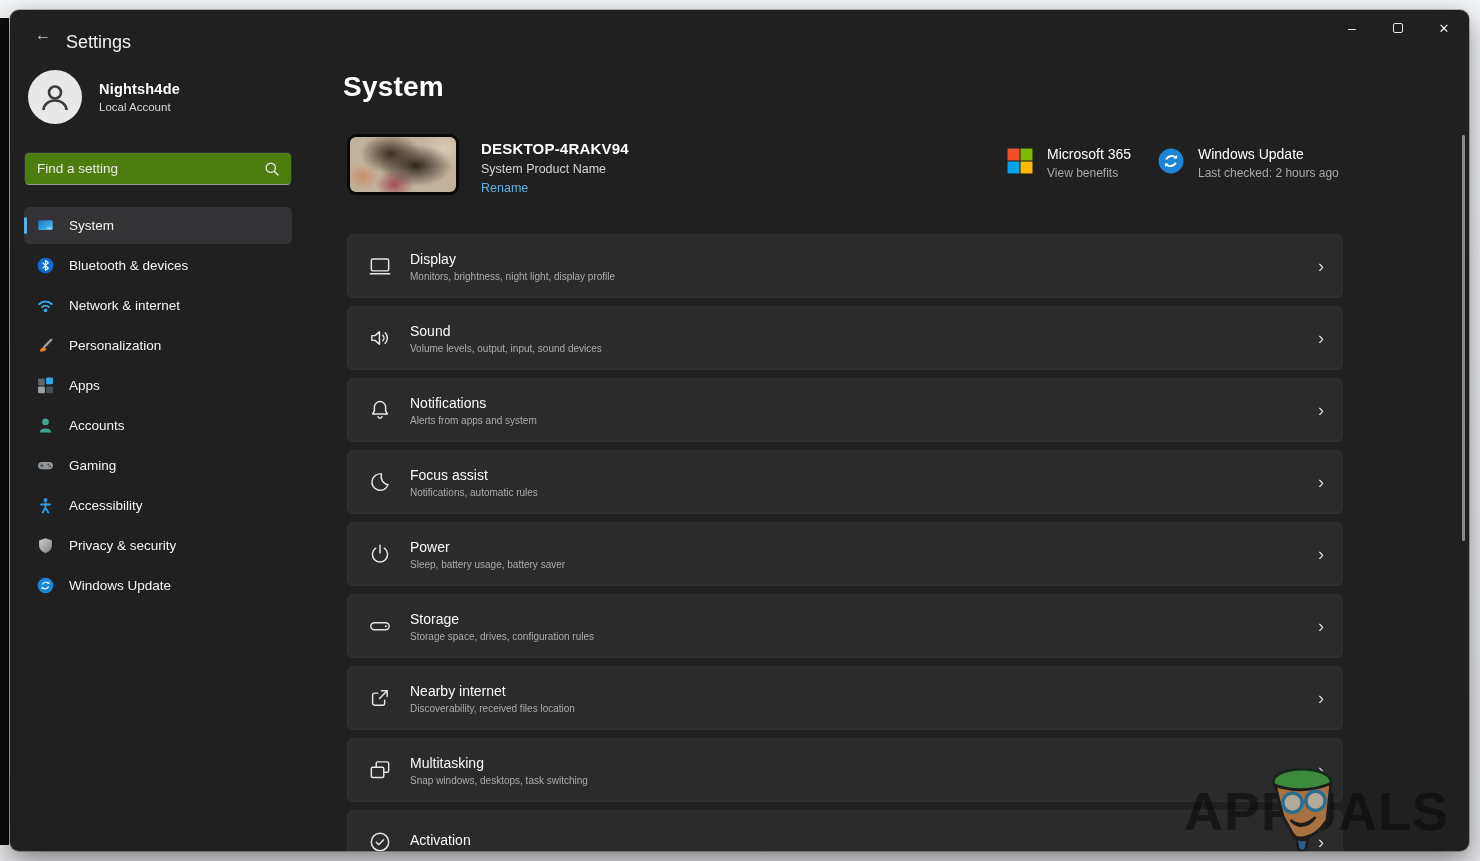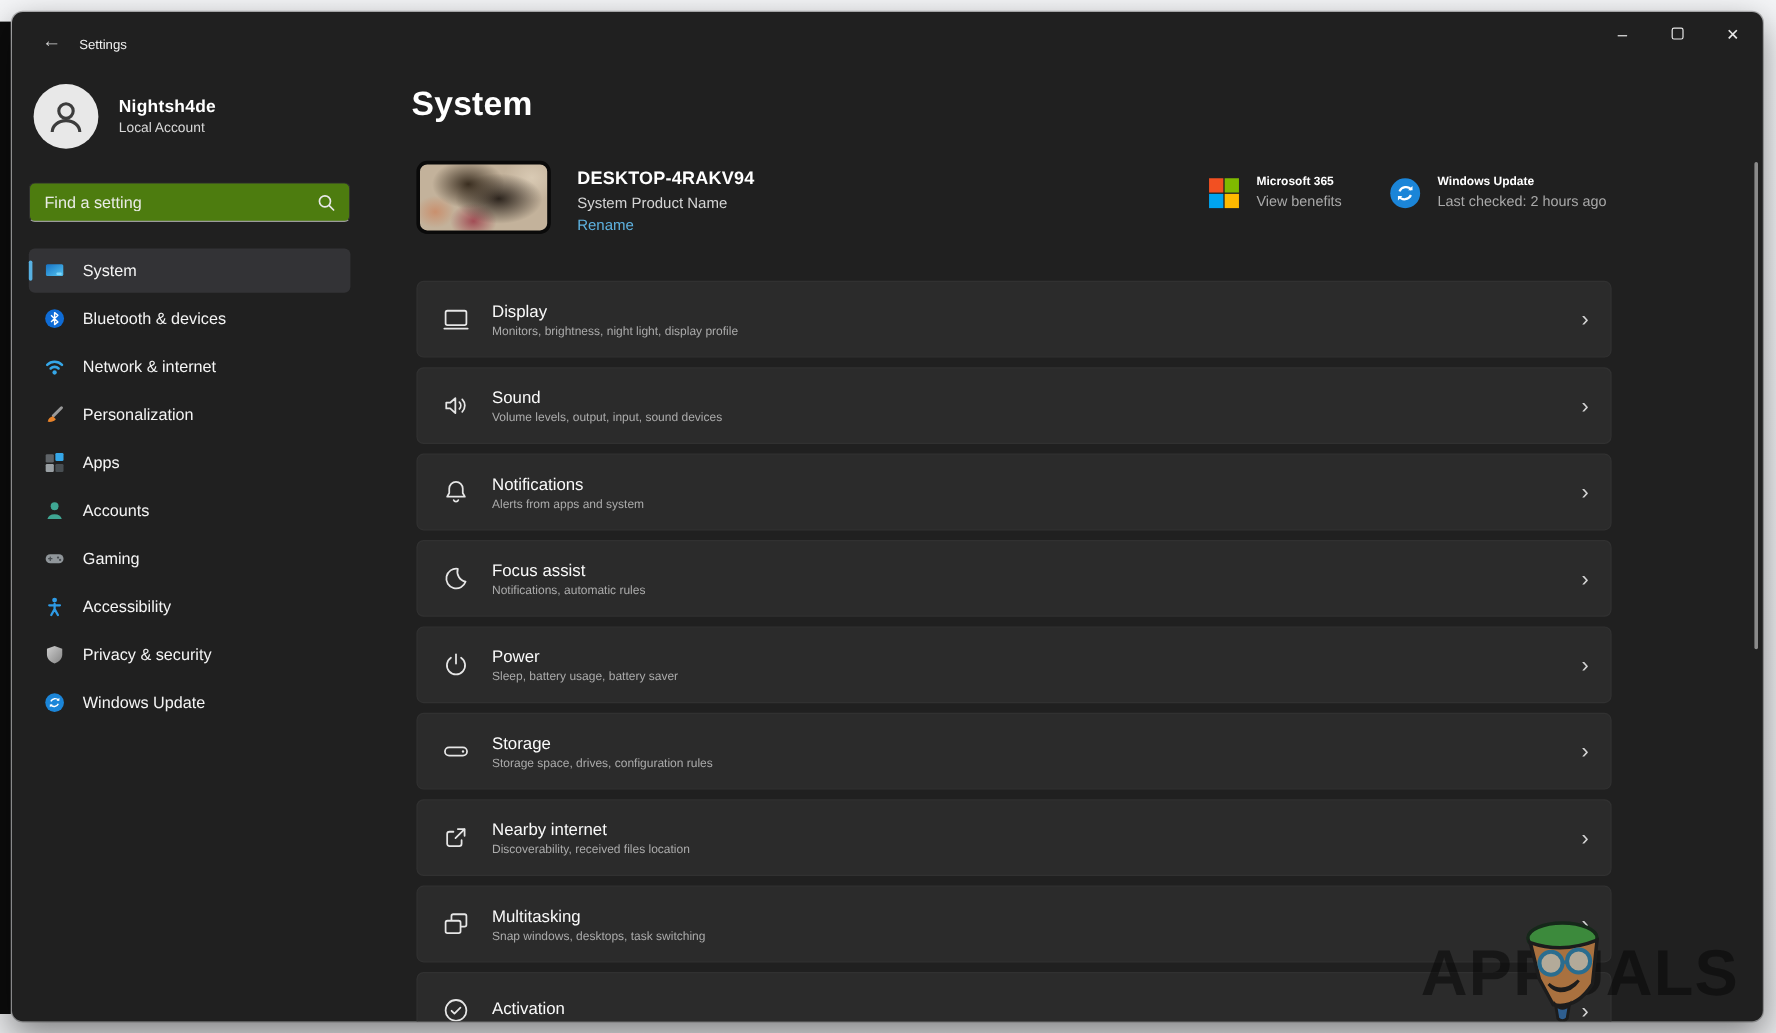--- a/index.html
+++ b/index.html
@@ -19,21 +19,21 @@
     background:#202020; border-radius:9px; overflow:hidden;
     box-shadow:0 10px 28px rgba(0,0,0,.45), 0 0 0 1px rgba(0,0,0,.25);
   }
   
   .titlebar { position:absolute; top:0; left:0; right:0; height:44px; }
   .back-btn {
     position:absolute; left:16px; top:12px; width:34px; height:26px;
     display:flex; align-items:center; justify-content:center;
     color:#cfcfcf; font-size:16px; border-radius:5px; cursor:pointer;
   }
-  .app-title { position:absolute; left:56px; top:22px; font-size:11px; color:#f0f0f0; }
+  .app-title { position:absolute; left:56px; top:22px; font-size:18px; color:#f0f0f0; }
   .win-controls { position:absolute; right:2px; top:0; display:flex; }
   .win-btn {
     width:46px; height:36px; display:flex; align-items:center; justify-content:center;
     color:#e8e8e8; cursor:pointer;
   }
   .win-btn.min { font-size:14px; }
   .win-btn.close { font-size:13px; }
   .max-glyph { width:10px; height:10px; border:1.2px solid #e8e8e8; border-radius:2px; }
   
   .sidebar { position:absolute; left:14px; top:52px; width:268px; }
@@ -86,21 +86,21 @@
       #c3b29b;
   }
   .device-info { position:absolute; left:134px; top:6px; }
   .device-name { font-size:15px; font-weight:700; letter-spacing:.2px; }
   .device-product { font-size:12.5px; color:#d4d4d4; margin-top:5px; }
   .device-rename { font-size:12.5px; color:#5eb2e0; margin-top:5px; cursor:pointer; display:inline-block; }
   .promo { position:absolute; top:12px; display:flex; gap:14px; }
   .promo-ms { left:660px; }
   .promo-wu { left:811px; }
   .promo-icon { width:26px; height:26px; flex:none; margin-top:2px; }
-  .promo-title { font-size:10px; font-weight:700; }
+  .promo-title { font-size:14px; font-weight:400; }
   .promo-sub { font-size:12px; color:#a9a9a9; margin-top:4px; }
   .promo-sub.link { cursor:pointer; }
   
   .rows { margin-top:34px; }
   .row {
     height:64px; display:flex; align-items:center; margin-bottom:8px;
     background:#2b2b2b; border:1px solid #313131; border-radius:6px;
     padding:0 18px 0 19px; cursor:pointer;
   }
   .row-icon { width:26px; height:26px; flex:none; }

